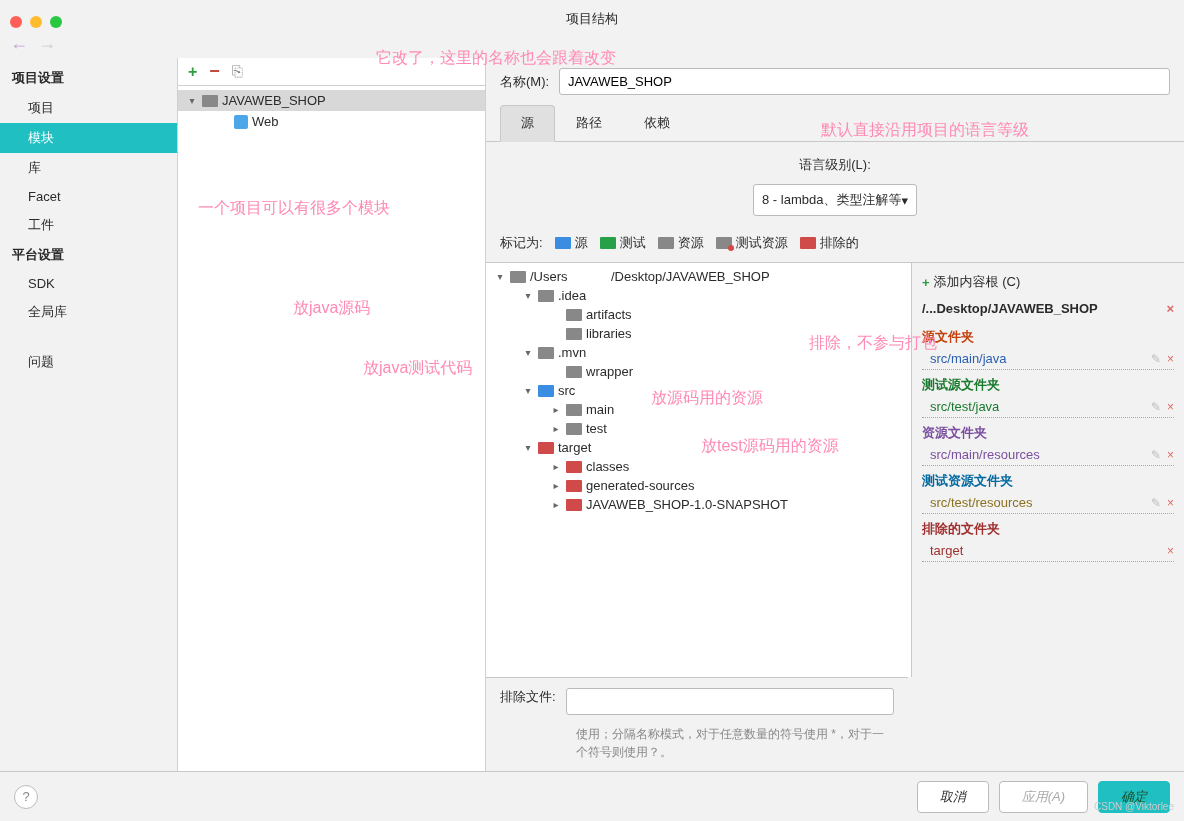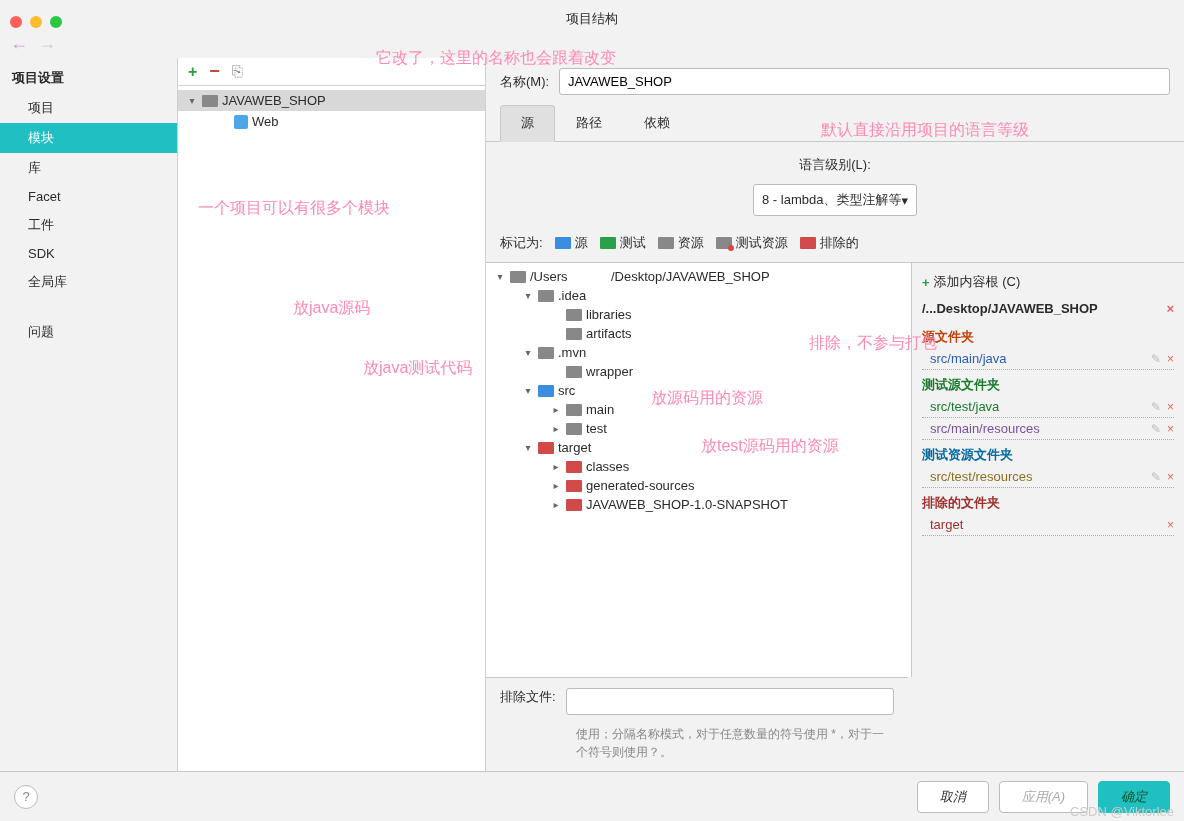--- a/index.html
+++ b/index.html
@@ -90,21 +90,21 @@
     .exclude-row { padding: 10px 14px; display: flex; align-items: flex-start; gap: 10px; border-top: 1px solid #c8c8c8; }
     .exclude-input { flex: 1; padding: 5px 8px; border: 1px solid #bbb; border-radius: 3px; background: #fff; }
     .hint { color: #888; font-size: 12px; padding: 0 14px 10px 90px; line-height: 1.5; }
     
     .footer { height: 50px; border-top: 1px solid #c8c8c8; display: flex; align-items: center; padding: 0 14px; gap: 10px; background: #f2f2f2; }
     .help-btn { width: 24px; height: 24px; border: 1px solid #bbb; border-radius: 50%; display: flex; align-items: center; justify-content: center; color: #888; cursor: pointer; background: #fff; }
     .spacer { flex: 1; }
     .btn { padding: 6px 22px; border: 1px solid #bbb; border-radius: 4px; cursor: pointer; background: #fff; font-style: italic; }
     .btn.disabled { color: #aaa; }
     .btn.primary { background: #1fbfc2; color: #14532d; border-color: #1fbfc2; }
-    .watermark { position: absolute; right: 10px; bottom: 2px; color: #ccc; font-size: 13px; text-align: center; }
+    .watermark { position: absolute; right: 10px; bottom: 9px; color: #ccc; font-size: 10px; text-align: center; }
   </style>
 </head>
 <body>
 
 <div class="titlebar">
   <div class="traffic-lights">
     <div class="traffic-light tl-close"></div>
     <div class="traffic-light tl-min"></div>
     <div class="traffic-light tl-max"></div>
   </div>
@@ -117,20 +117,21 @@
 </div>
 
 <div class="main-area">
   <div class="sidebar">
     <div class="sidebar-heading">项目设置</div>
     <div class="sidebar-item">项目</div>
     <div class="sidebar-item selected">模块</div>
     <div class="sidebar-item">库</div>
     <div class="sidebar-item">Facet</div>
     <div class="sidebar-item">工件</div>
+    <div class="sidebar-heading">平台设置</div>
     <div class="sidebar-item">SDK</div>
     <div class="sidebar-item">全局库</div>
     <div class="sidebar-spacer"></div>
     <div class="sidebar-item">问题</div>
   </div>
 
   <div class="middle-pane">
     <div class="toolbar">
       <span class="tool-add">+</span>
       <span class="tool-remove">−</span>
@@ -208,28 +209,28 @@
             <span class="ft-indent" style="width:24px"></span>
             <span class="ft-disclosure">▾</span>
             <span class="ft-folder "></span>
             <span>.idea</span>
           </div>
           <div class="ft-row">
             <span class="ft-indent" style="width:24px"></span>
             <span class="ft-indent" style="width:24px"></span>
             <span class="ft-disclosure"></span>
             <span class="ft-folder "></span>
+            <span>artifacts</span>
+          </div>
+          <div class="ft-row">
+            <span class="ft-indent" style="width:24px"></span>
+            <span class="ft-indent" style="width:24px"></span>
+            <span class="ft-disclosure"></span>
+            <span class="ft-folder "></span>
             <span>libraries</span>
-          </div>
-          <div class="ft-row">
-            <span class="ft-indent" style="width:24px"></span>
-            <span class="ft-indent" style="width:24px"></span>
-            <span class="ft-disclosure"></span>
-            <span class="ft-folder "></span>
-            <span>artifacts</span>
           </div>
           <div class="ft-row">
             <span class="ft-indent" style="width:24px"></span>
             <span class="ft-disclosure">▾</span>
             <span class="ft-folder "></span>
             <span>.mvn</span>
           </div>
           <div class="ft-row">
             <span class="ft-indent" style="width:24px"></span>
             <span class="ft-indent" style="width:24px"></span>
@@ -303,20 +304,21 @@
             </span>
           </div>
           <div class="root-section rs-test">测试源文件夹</div>
           <div class="root-item ri-test">
             <span>src/test/java</span>
             <span class="root-actions">
               <span>✎</span>
               <span class="x-red">×</span>
             </span>
           </div>
+          <div class="root-section rs-res">资源文件夹</div>
           <div class="root-item ri-res">
             <span>src/main/resources</span>
             <span class="root-actions">
               <span>✎</span>
               <span class="x-red">×</span>
             </span>
           </div>
           <div class="root-section rs-testres">测试资源文件夹</div>
           <div class="root-item ri-testres">
             <span>src/test/resources</span>

